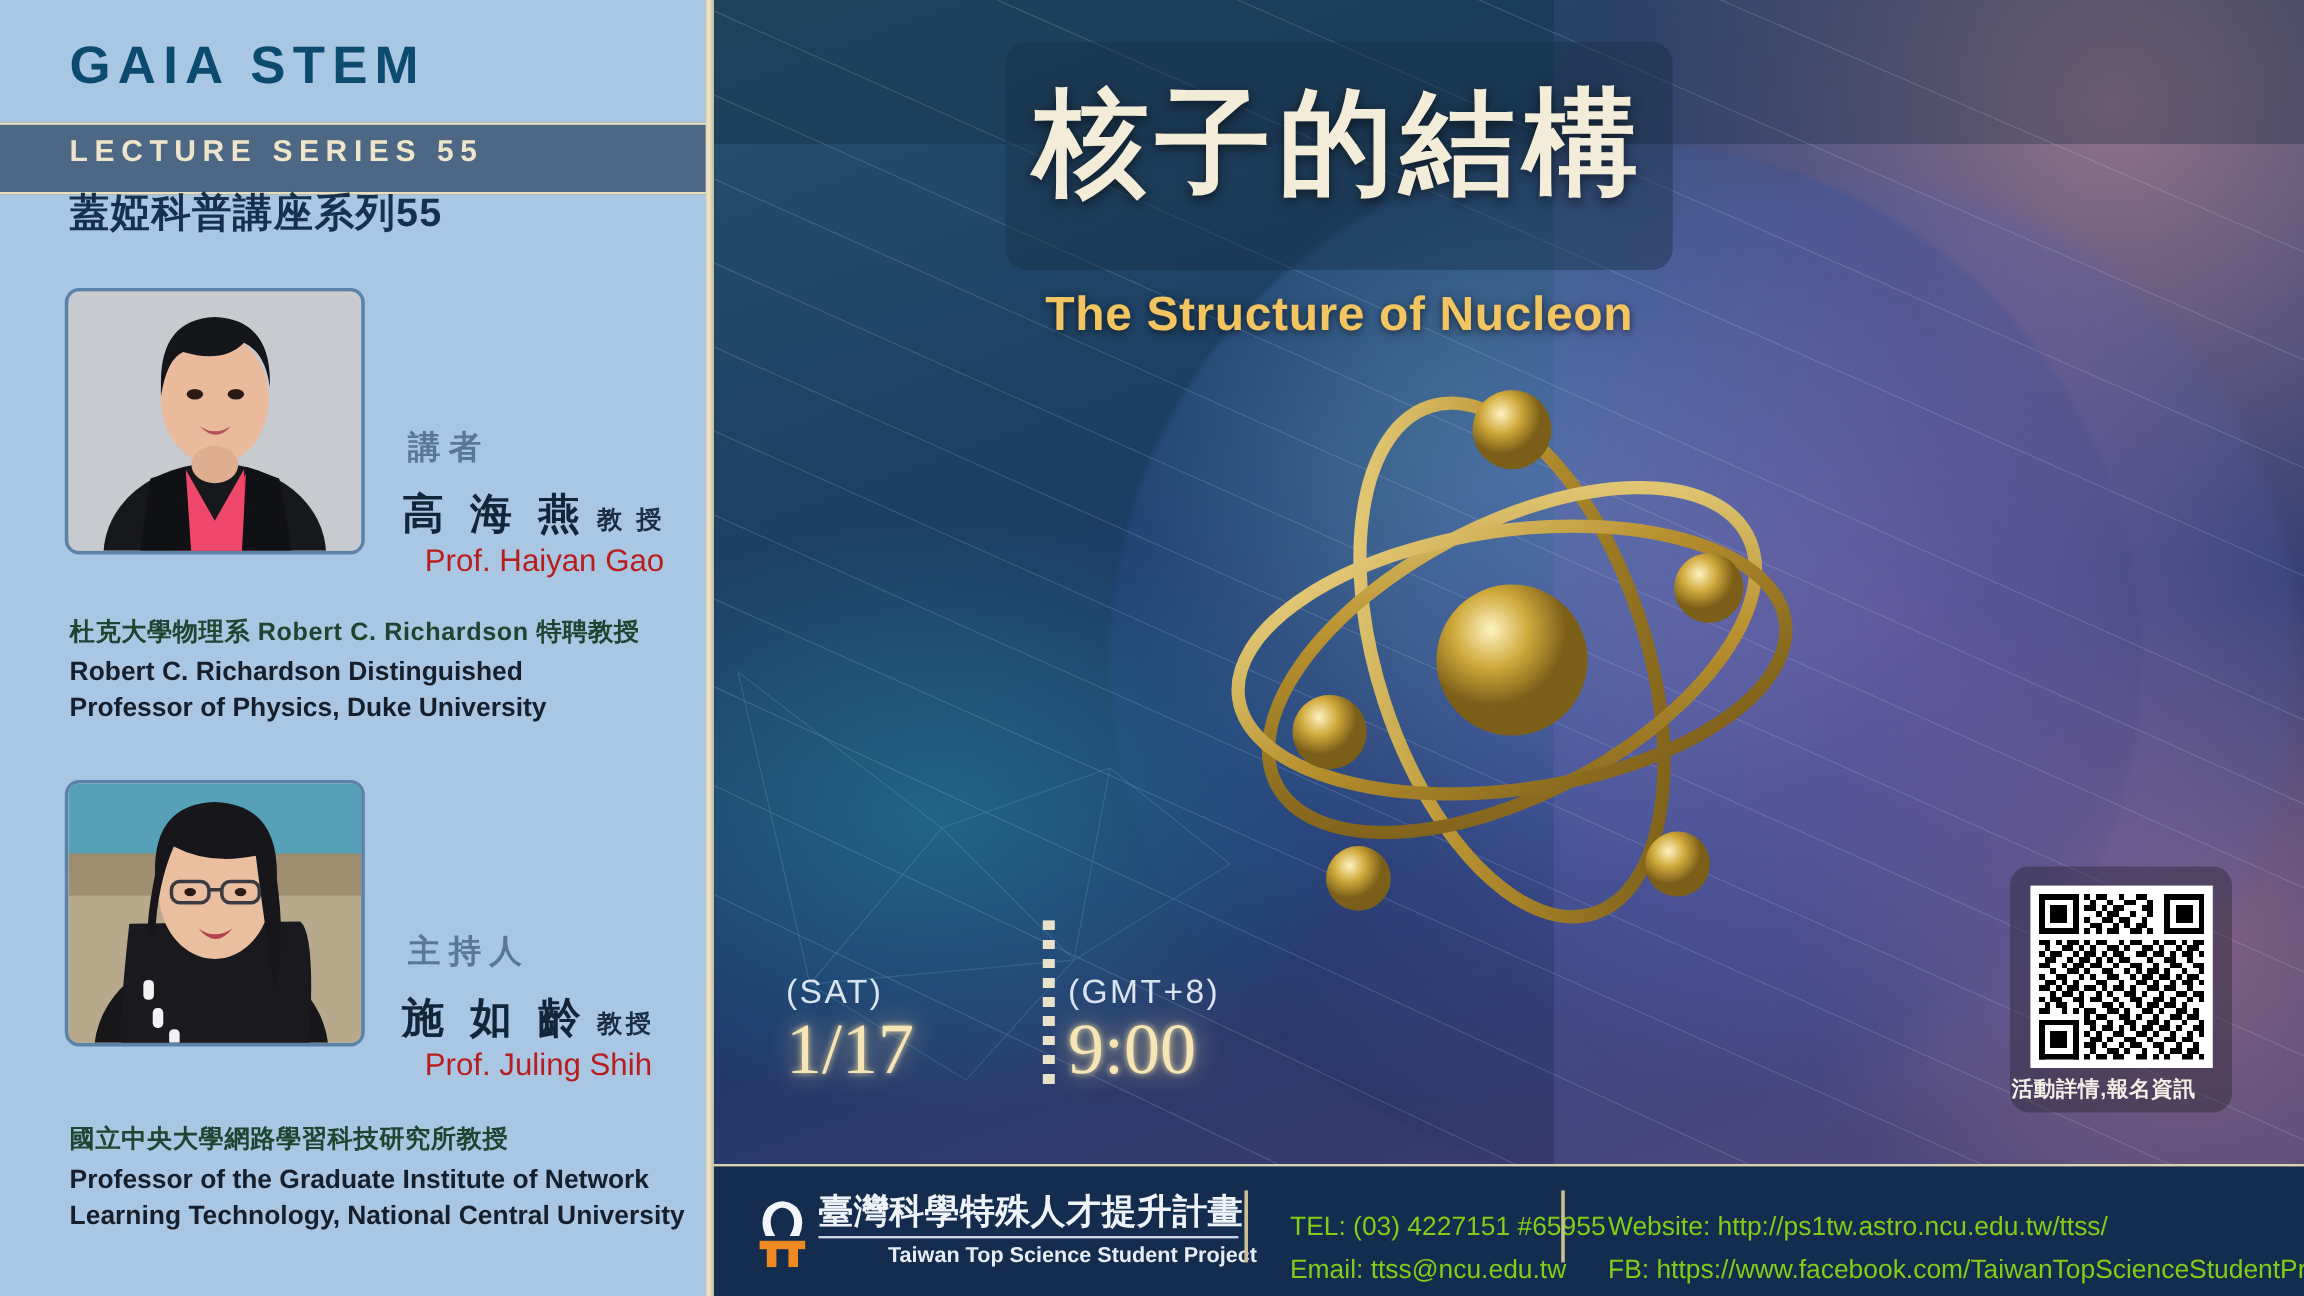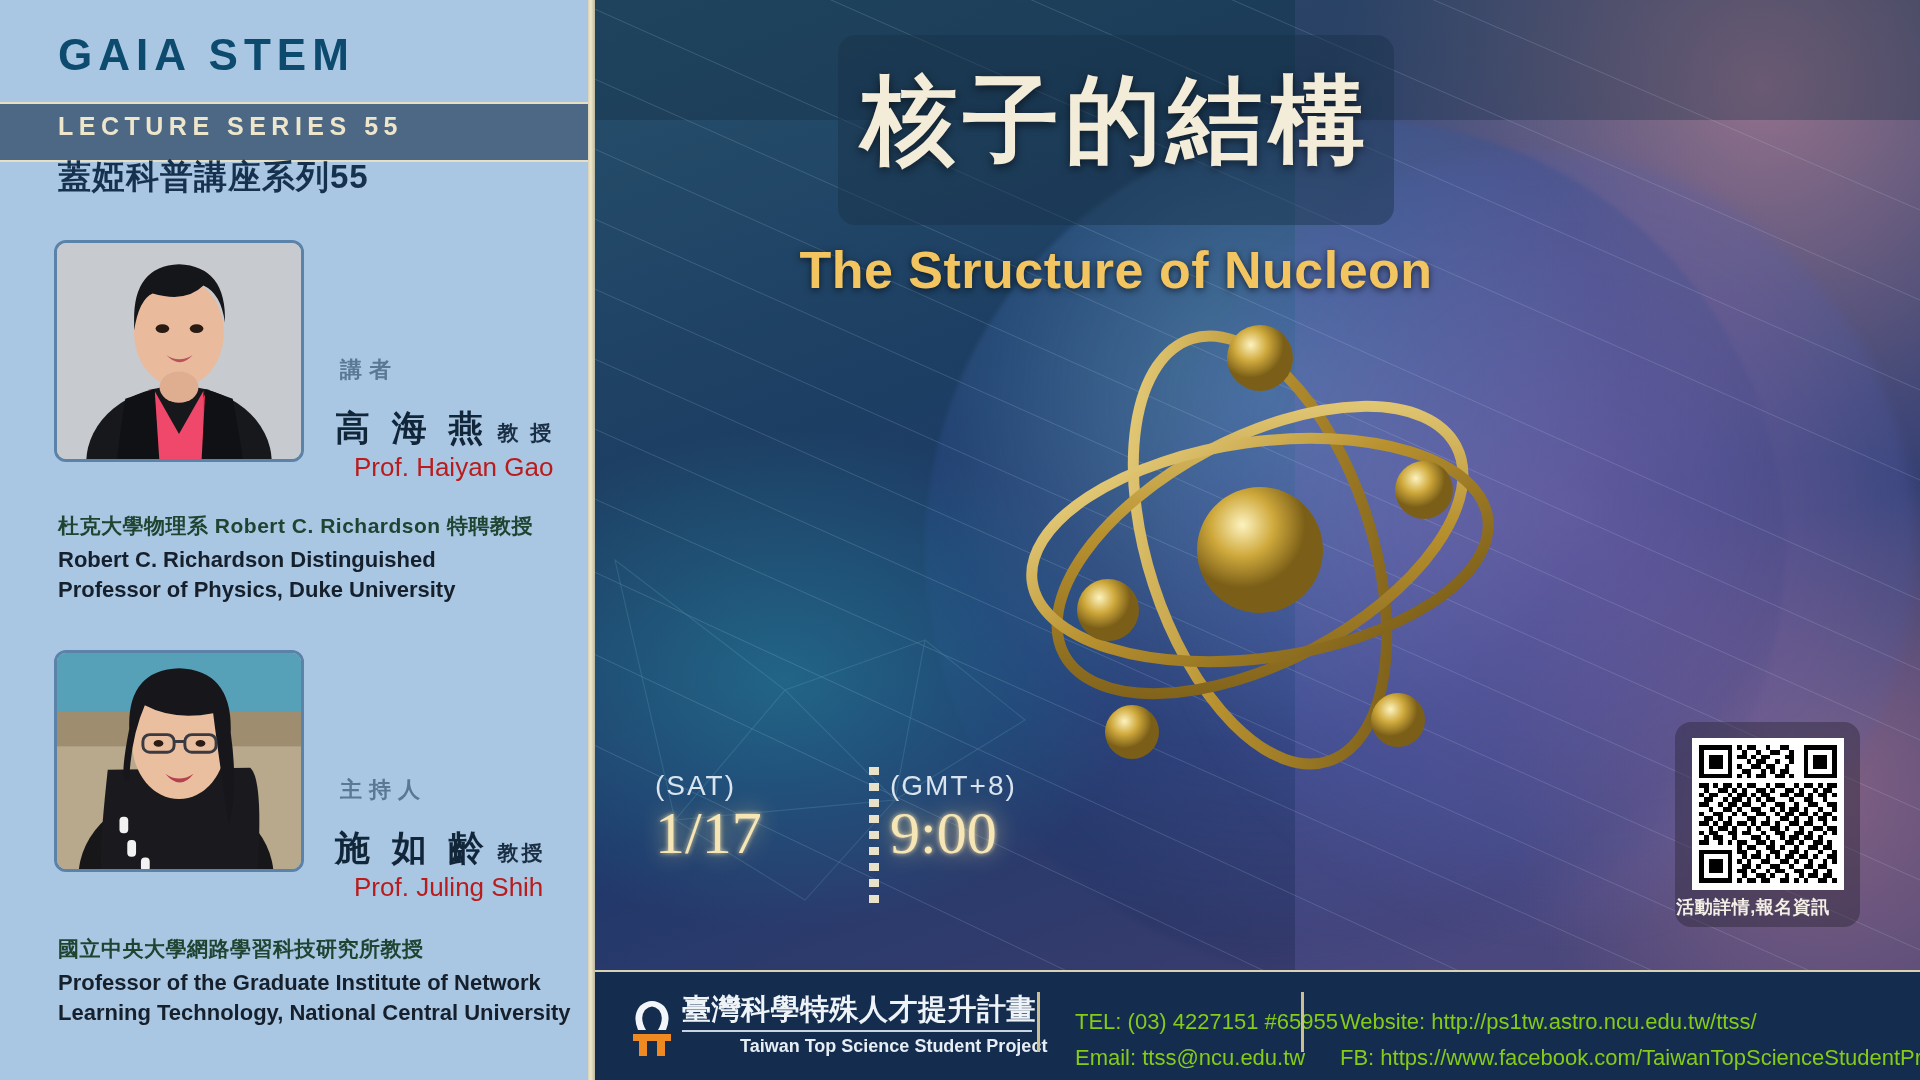--- a/index.html
+++ b/index.html
@@ -18,21 +18,21 @@
       color:#eee6cb;font-weight:600;}
   .brand-cn{position:absolute;left:58px;top:155px;font-size:33px;color:#16314d;font-weight:700;
       letter-spacing:1px;}
 
   
   .person{position:absolute;left:0;width:595px;}
   .p1{top:240px;} .p2{top:650px;}
   .photo{position:absolute;left:54px;top:0;width:250px;height:222px;border-radius:12px;
       border:3px solid #5b82a8;box-sizing:border-box;overflow:hidden;background:#c9ccd1;}
   .photo svg{display:block;width:100%;height:100%;}
-  .p-role{position:absolute;left:340px;font-size:22px;color:#5a7793;font-weight:700;letter-spacing:7px;}
+  .p-role{position:absolute;left:340px;font-size:27px;color:#5a7793;font-weight:700;letter-spacing:7px;}
   .p1 .p-role{top:115px;} .p2 .p-role{top:125px;}
   .p-name{position:absolute;left:335px;font-size:35px;color:#12263a;font-weight:700;letter-spacing:6px;
       white-space:nowrap;}
   .p1 .p-name{top:165px;} .p2 .p-name{top:175px;}
   .p-name .suffix{font-size:21px;font-weight:600;letter-spacing:3px;margin-left:8px;color:#1b2f44;}
   .p-en{position:absolute;left:354px;font-size:26px;color:#b91c1c;font-weight:500;white-space:nowrap;}
   .p1 .p-en{top:212px;} .p2 .p-en{top:222px;}
   .aff-cn{position:absolute;left:58px;font-size:21px;color:#204432;font-weight:700;letter-spacing:.5px;
       white-space:nowrap;}
   .aff-en{position:absolute;left:58px;font-size:22px;color:#15202c;font-weight:600;line-height:1.35;}
@@ -61,31 +61,31 @@
       background:linear-gradient(to right, rgba(120,110,190,.22), rgba(150,110,170,.12));}
   .bg-topband{position:absolute;left:0;top:0;width:1325px;height:120px;background:rgba(15,40,60,.30);}
   .rays{position:absolute;inset:0;opacity:.30;}
 
   
   .title-card{position:absolute;left:243px;top:35px;width:556px;height:190px;border-radius:18px;
       background:rgba(24,48,70,.45);}
   .title-cn{position:absolute;left:243px;top:55px;width:556px;text-align:center;font-size:96px;
       color:#f2ecd9;font-weight:700;letter-spacing:6px;line-height:1.35;
       text-shadow:0 3px 10px rgba(0,0,0,.55);}
-  .title-en{position:absolute;left:203px;top:240px;width:636px;text-align:center;font-size:52px;
+  .title-en{position:absolute;left:203px;top:240px;width:636px;text-align:center;font-size:40px;
       color:#f3c560;font-weight:600;letter-spacing:.5px;text-shadow:0 2px 7px rgba(0,0,0,.6);}
 
   
   .atom{position:absolute;left:355px;top:300px;width:620px;height:500px;}
 
   
   .dt{position:absolute;left:60px;top:770px;height:140px;color:#fdf0cd;}
   .dt-col{position:absolute;top:0;}
   .dt-c1{left:0;} .dt-c2{left:235px;}
-  .dt-lab{font-size:28px;color:#d9e4ee;letter-spacing:2px;font-family:"Liberation Sans",sans-serif;}
+  .dt-lab{font-size:28px;color:#d9e4ee;letter-spacing:2px;font-family:"Liberation Sans",sans-serif;margin-top:41px;}
   .dt-val{font-size:60px;color:#f7e6b5;font-family:"Liberation Serif",serif;line-height:1.05;
       text-shadow:0 0 22px rgba(255,225,150,.75),0 0 5px rgba(255,235,180,.9);}
   .dt-sep{position:absolute;left:214px;top:-3px;width:10px;height:140px;
       background:repeating-linear-gradient(to bottom,#e9e2cb 0 8px,rgba(0,0,0,0) 8px 16px);}
 
   
   .qrbox{position:absolute;left:1080px;top:722px;width:185px;height:205px;border-radius:16px;
       background:rgba(40,35,50,.42);}
   .qr{position:absolute;left:1097px;top:738px;width:152px;height:152px;background:#fff;padding:7px;
       box-sizing:border-box;}

